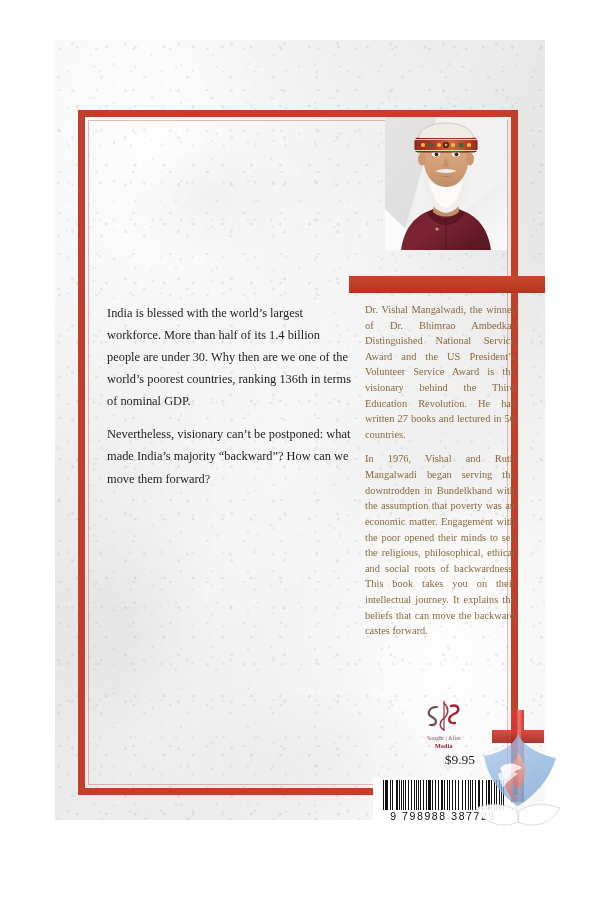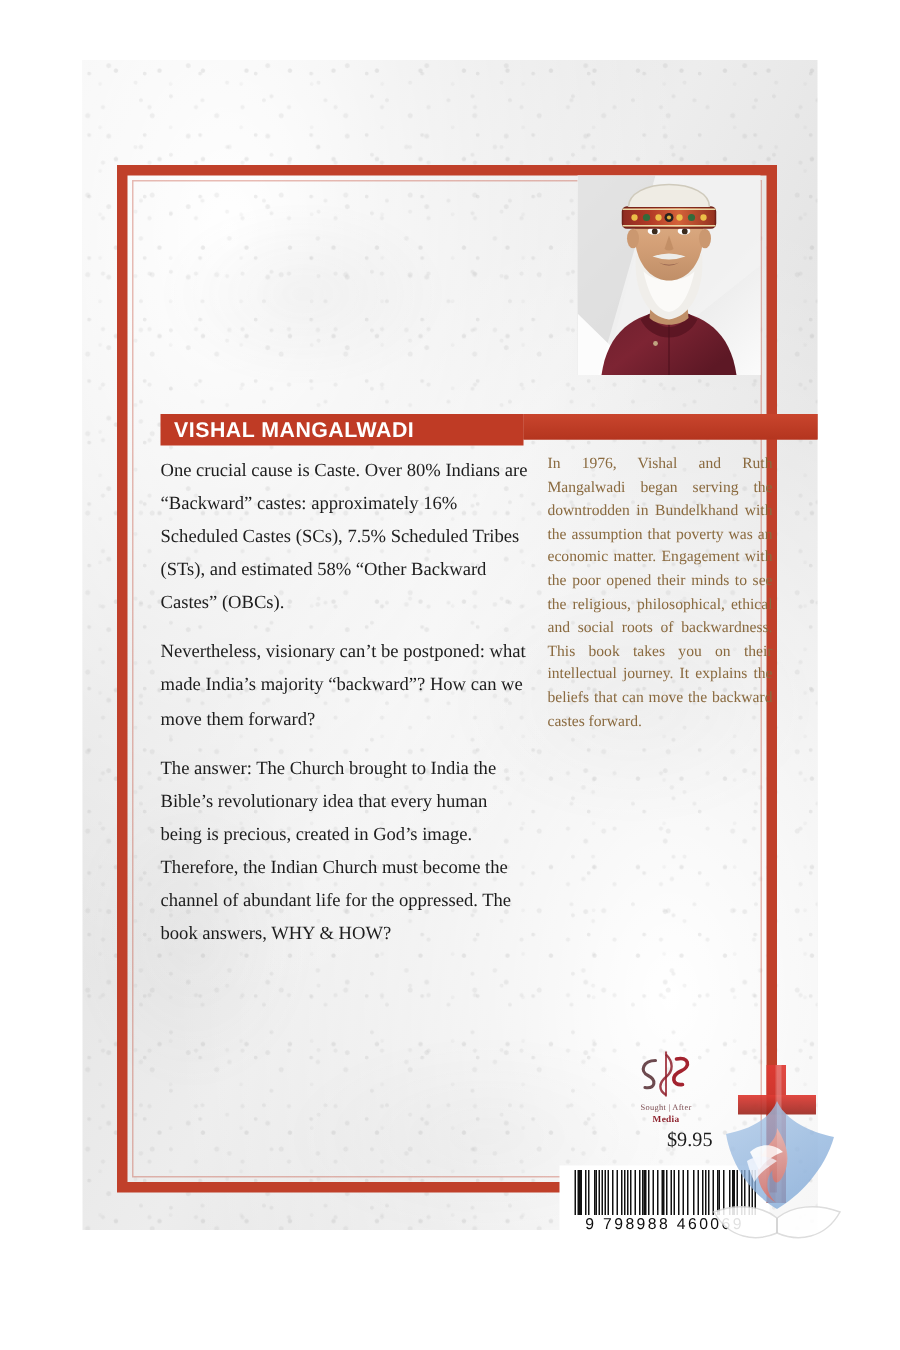--- a/index.html
+++ b/index.html
@@ -270,32 +270,29 @@
         </g>
         <path d="M30,22.5 L92,22.5" stroke="#e8d9a8" stroke-width="1.1"></path>
         <path d="M30,33.5 L92,33.5" stroke="#e8d9a8" stroke-width="1.1"></path>
 
         <path d="M34,21 C34,12 46,6 61,6 C76,6 88,12 88,21 Z" fill="#efece4"></path>
         <path d="M34,21 C34,12 46,6 61,6 C76,6 88,12 88,21" fill="none" stroke="#cfcabc" stroke-width="1"></path>
       </svg>
     </div>
   </div>
 
-  <div id="author-name-bar">
-    <span id="author-name-text">VISHAL MANGALWADI</span>
-  </div>
   <div id="photo-base-bar"></div>
 
   <div id="blurb-column">
-    <p>One crucial cause is Caste. Over 80% Indians are “Backward” castes: approximately 16% Scheduled Castes (SCs), 7.5% Scheduled Tribes (STs), and estimated 58% “Other Backward Castes” (OBCs).</p>
+    <p>India is blessed with the world’s largest workforce. More than half of its 1.4 billion people are under 30. Why then are we one of the world’s poorest countries, ranking 136th in terms of nominal GDP.</p>
     <p>Nevertheless, visionary can’t be postponed: what made India’s majority “backward”? How can we move them forward?</p>
-    <p>The answer: The Church brought to India the Bible’s revolutionary idea that every human being is precious, created in God’s image. Therefore, the Indian Church must become the channel of abundant life for the oppressed. The book answers, WHY &amp; HOW?</p>
   </div>
 
   <div id="bio-column">
+    <p>Dr. Vishal Mangalwadi, the winner of Dr. Bhimrao Ambedkar Distinguished National Service Award and the US President’s Volunteer Service Award is the visionary behind the Third Education Revolution. He has written 27 books and lectured in 50 countries.</p>
     <p>In 1976, Vishal and Ruth Mangalwadi began serving the downtrodden in Bundelkhand with the assumption that poverty was an economic matter. Engagement with the poor opened their minds to see the religious, philosophical, ethical and social roots of backwardness. This book takes you on their intellectual journey. It explains the beliefs that can move the backward castes forward.</p>
   </div>
 
   <div id="publisher-logo">
     <svg width="62" height="32" viewBox="0 0 62 32">
       <path d="M31,1 C31,10 31,22 31,31" stroke="#9a2430" stroke-width="1.1" fill="none"></path>
       <path d="M24,7 C16,7 13,14 19,17 C25,20 24,26 17,25" stroke="#6d4a4f" stroke-width="2.1" fill="none" stroke-linecap="round"></path>
       <path d="M38,6 C46,4 48,11 41,14 C34,17 35,24 42,23" stroke="#a3232f" stroke-width="2.4" fill="none" stroke-linecap="round"></path>
       <path d="M31,3 C36,8 36,14 31,18 C26,22 26,27 31,30" stroke="#8d1f2b" stroke-width="1.6" fill="none" opacity=".85"></path>
     </svg>
@@ -351,21 +348,21 @@
         <i style="width:3.15px;margin-right:2.30px"></i>
         <i style="width:2.40px;margin-right:1.60px"></i>
         <i style="width:3.15px;margin-right:1.60px"></i>
         <i style="width:1.65px;margin-right:1.60px"></i>
         <i style="width:2.40px;margin-right:0.90px"></i>
         <i style="width:2.40px;margin-right:2.30px"></i>
         <i style="width:0.90px;margin-right:1.60px"></i>
         <i style="width:1.20px;margin-right:1.00px"></i>
         <i style="width:1.20px;margin-right:0.00px"></i>
       </div>
-    <div id="barcode-digits">9  798988  460069</div>
+    <div id="barcode-digits">9  798988  387729</div>
   </div>
 
 </div>
 
 <div id="watermark">
   <svg width="120" height="130" viewBox="0 0 120 130">
     <defs>
       <linearGradient id="crossG" x1="0" y1="0" x2="0" y2="1">
         <stop offset="0%" stop-color="#e03a33"></stop>
         <stop offset="100%" stop-color="#9d2a22"></stop>

